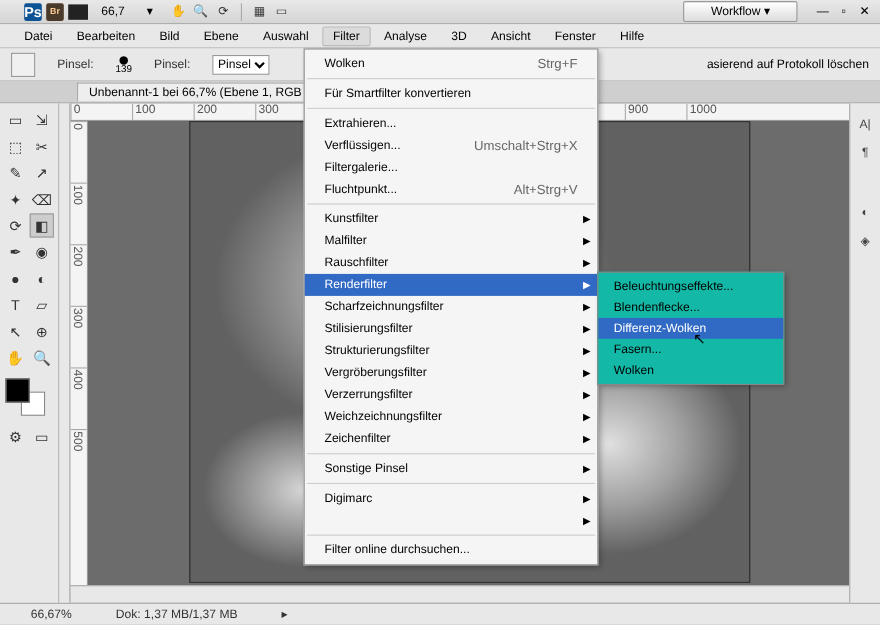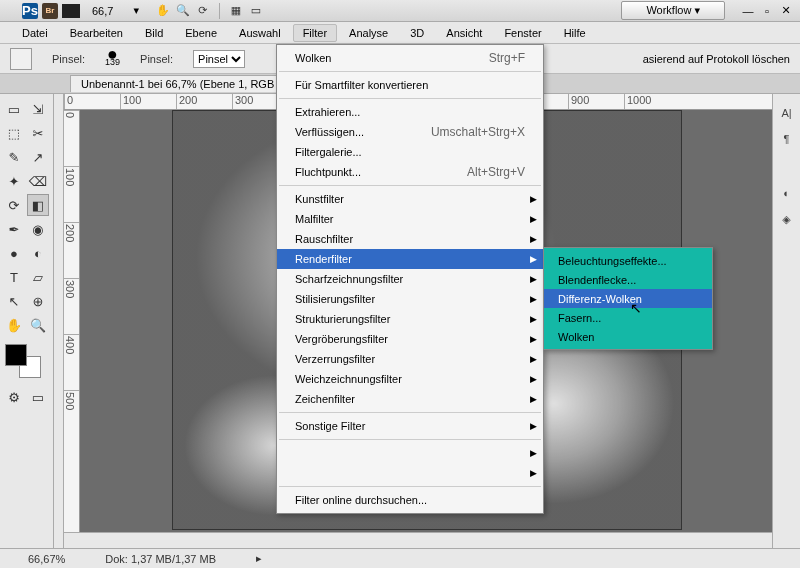--- a/index.html
+++ b/index.html
@@ -264,25 +264,26 @@
   <div class="row">
       <span class="lbl">Weichzeichnungsfilter</span>
       <span class="arr">▶</span>
     </div>
   <div class="row">
       <span class="lbl">Zeichenfilter</span>
       <span class="arr">▶</span>
     </div>
   <hr>
   <div class="row">
-      <span class="lbl">Sonstige Filter</span>
-      <span class="arr">▶</span>
-    </div>
-  <hr>
-  <div class="row">
+      <span class="lbl">Sonstige Pinsel</span>
+      <span class="arr">▶</span>
+    </div>
+  <hr>
+  <div class="row">
+      <span class="lbl">Digimarc</span>
       <span class="arr">▶</span>
     </div>
   <div class="row">
       <span class="arr">▶</span>
     </div>
   <hr>
   <div class="row">
       <span class="lbl">Filter online durchsuchen...</span>
     </div>
 </div>

